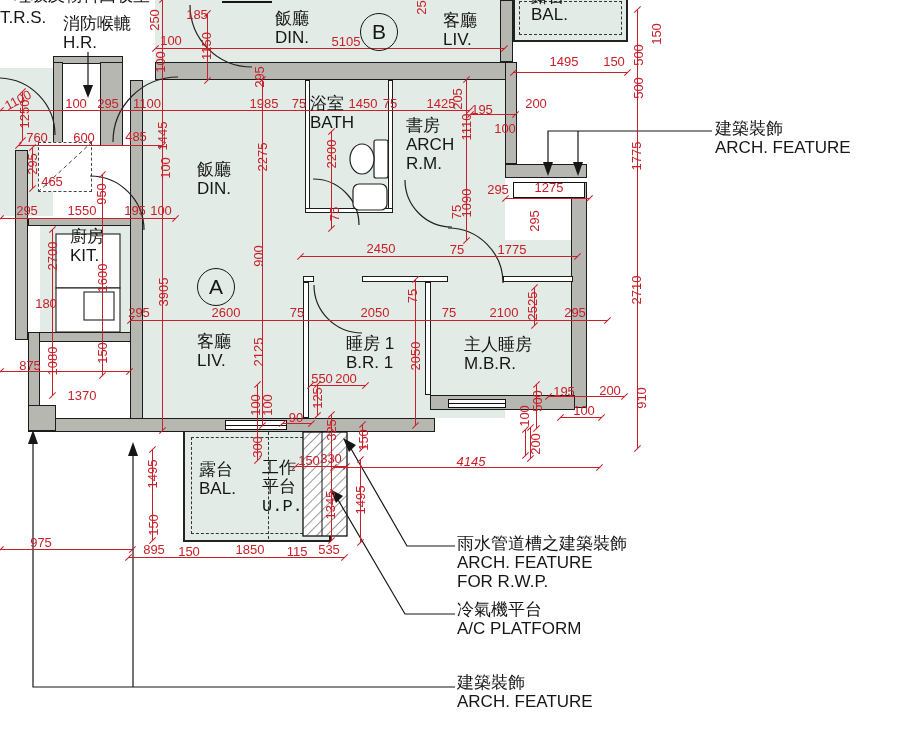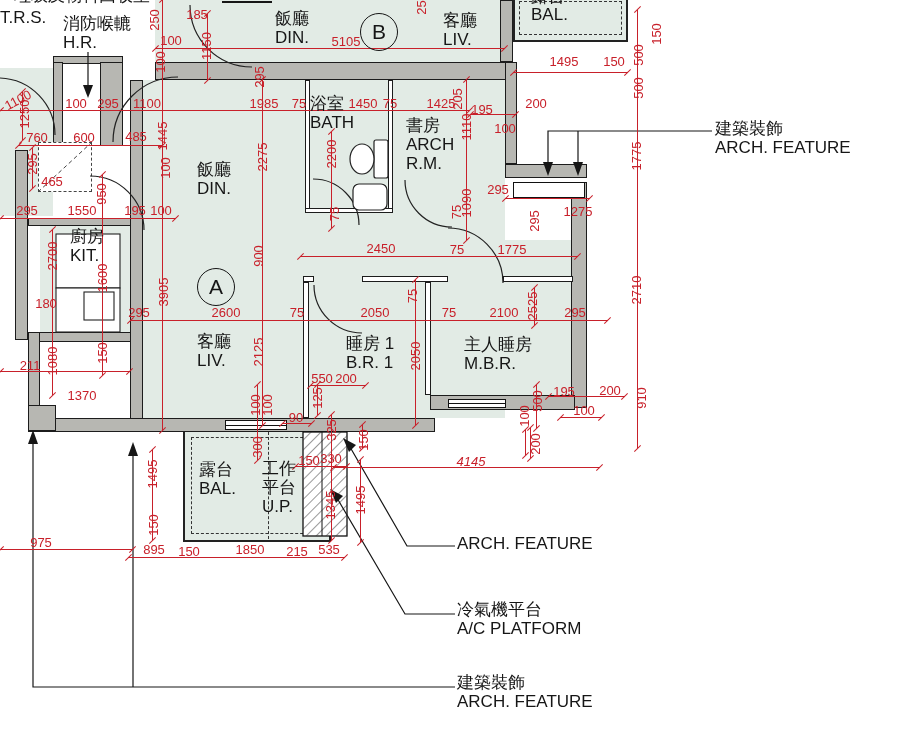--- a/index.html
+++ b/index.html
@@ -229,35 +229,35 @@
       <span class="dim" style="left: 101px; top: 194px; transform: translate(-50%, -50%) rotate(-90deg);">950</span>
       <span class="dim" style="left: 27px; top: 210px; transform: translate(-50%, -50%);">295</span>
       <span class="dim" style="left: 82px; top: 210px; transform: translate(-50%, -50%);">1550</span>
       <span class="dim" style="left: 135px; top: 210px; transform: translate(-50%, -50%);">195</span>
       <span class="dim" style="left: 161px; top: 210px; transform: translate(-50%, -50%);">100</span>
       <span class="dim" style="left: 52px; top: 256px; transform: translate(-50%, -50%) rotate(-90deg);">2700</span>
       <span class="dim" style="left: 102px; top: 278px; transform: translate(-50%, -50%) rotate(-90deg);">1600</span>
       <span class="dim" style="left: 46px; top: 303px; transform: translate(-50%, -50%);">180</span>
       <span class="dim" style="left: 163px; top: 292px; transform: translate(-50%, -50%) rotate(-90deg);">3905</span>
       <span class="dim" style="left: 139px; top: 312px; transform: translate(-50%, -50%);">295</span>
-      <span class="dim" style="left: 30px; top: 365px; transform: translate(-50%, -50%);">211</span>
+      <span class="dim" style="left: 30px; top: 365px; transform: translate(-50%, -50%);">875</span>
       <span class="dim" style="left: 52px; top: 361px; transform: translate(-50%, -50%) rotate(-90deg);">1080</span>
       <span class="dim" style="left: 82px; top: 363px; transform: translate(-50%, -50%); margin-top: 32px;">1370</span>
       <span class="dim" style="left: 102px; top: 353px; transform: translate(-50%, -50%) rotate(-90deg);">150</span>
       <span class="dim" style="left: 262px; top: 157px; transform: translate(-50%, -50%) rotate(-90deg);">2275</span>
       <span class="dim" style="left: 331px; top: 154px; transform: translate(-50%, -50%) rotate(-90deg);">2200</span>
       <span class="dim" style="left: 334px; top: 214px; transform: translate(-50%, -50%) rotate(-90deg);">75</span>
       <span class="dim" style="left: 258px; top: 256px; transform: translate(-50%, -50%) rotate(-90deg);">900</span>
       <span class="dim" style="left: 381px; top: 248px; transform: translate(-50%, -50%);">2450</span>
       <span class="dim" style="left: 457px; top: 249px; transform: translate(-50%, -50%);">75</span>
       <span class="dim" style="left: 512px; top: 249px; transform: translate(-50%, -50%);">1775</span>
       <span class="dim" style="left: 466px; top: 203px; transform: translate(-50%, -50%) rotate(-90deg);">1090</span>
       <span class="dim" style="left: 456px; top: 212px; transform: translate(-50%, -50%) rotate(-90deg);">75</span>
       <span class="dim" style="left: 498px; top: 189px; transform: translate(-50%, -50%);">295</span>
-      <span class="dim" style="left: 578px; top: 187px; transform: translate(-50%, -50%); margin-top: 24px;">1275</span>
+      <span class="dim" style="left: 549px; top: 187px; transform: translate(-50%, -50%);">1275</span>
       <span class="dim" style="left: 534px; top: 221px; transform: translate(-50%, -50%) rotate(-90deg);">295</span>
       <span class="dim" style="left: 226px; top: 312px; transform: translate(-50%, -50%);">2600</span>
       <span class="dim" style="left: 297px; top: 312px; transform: translate(-50%, -50%);">75</span>
       <span class="dim" style="left: 375px; top: 312px; transform: translate(-50%, -50%);">2050</span>
       <span class="dim" style="left: 449px; top: 312px; transform: translate(-50%, -50%);">75</span>
       <span class="dim" style="left: 504px; top: 312px; transform: translate(-50%, -50%);">2100</span>
       <span class="dim" style="left: 532px; top: 306px; transform: translate(-50%, -50%) rotate(-90deg);">2525</span>
       <span class="dim" style="left: 575px; top: 312px; transform: translate(-50%, -50%);">295</span>
       <span class="dim" style="left: 258px; top: 352px; transform: translate(-50%, -50%) rotate(-90deg);">2125</span>
       <span class="dim" style="left: 412px; top: 296px; transform: translate(-50%, -50%) rotate(-90deg);">75</span>
@@ -284,21 +284,21 @@
       <span class="dim" style="left: 524px; top: 416px; transform: translate(-50%, -50%) rotate(-90deg);">100</span>
       <span class="dim" style="left: 535px; top: 444px; transform: translate(-50%, -50%) rotate(-90deg);">200</span>
       <span class="dim" style="left: 641px; top: 398px; transform: translate(-50%, -50%) rotate(-90deg);">910</span>
       <span class="dim" style="left: 636px; top: 156px; transform: translate(-50%, -50%) rotate(-90deg);">1775</span>
       <span class="dim" style="left: 636px; top: 290px; transform: translate(-50%, -50%) rotate(-90deg);">2710</span>
       <span class="dim" style="left: 471px; top: 461px; transform: translate(-50%, -50%); font-style: italic;">4145</span>
       <span class="dim" style="left: 41px; top: 542px; transform: translate(-50%, -50%);">975</span>
       <span class="dim" style="left: 154px; top: 549px; transform: translate(-50%, -50%);">895</span>
       <span class="dim" style="left: 189px; top: 551px; transform: translate(-50%, -50%);">150</span>
       <span class="dim" style="left: 250px; top: 549px; transform: translate(-50%, -50%);">1850</span>
-      <span class="dim" style="left: 297px; top: 551px; transform: translate(-50%, -50%);">215</span>
+      <span class="dim" style="left: 297px; top: 551px; transform: translate(-50%, -50%);">115</span>
       <span class="dim" style="left: 329px; top: 549px; transform: translate(-50%, -50%);">535</span>
     </div>
   <div id="labels-mount">
       <div class="rlabel" style="left: 14px; top: -14px;">
         <div>垃圾及物料回收室</div>
       </div>
       <div class="rlabel" style="left: 0px; top: 8px; text-align: right;">
         <div>T.R.S.</div>
       </div>
       <div class="rlabel" style="left: 63px; top: 14px;">
@@ -345,33 +345,35 @@
         <div>B.R. 1</div>
       </div>
       <div class="rlabel" style="left: 464px; top: 335px;">
         <div>主人睡房</div>
         <div>M.B.R.</div>
       </div>
       <div class="rlabel" style="left: 199px; top: 460px;">
         <div>露台</div>
         <div>BAL.</div>
       </div>
-      <div class="rlabel" style="left: 262px; top: 459px;">
+      <div class="rlabel" style="left: 262px; top: 459px; font-family: Liberation Mono, monospace;">
         <div>工作</div>
         <div>平台</div>
         <div>U.P.</div>
       </div>
     </div>
   <div id="notes-mount">
       <div class="note" style="left: 715px; top: 119px;">
         <div>建築裝飾</div>
         <div>ARCH. FEATURE</div>
       </div>
       <div class="note" style="left: 457px; top: 534px;">
+        <div>雨水管道槽之建築裝飾</div>
         <div>ARCH. FEATURE</div>
+        <div>FOR R.W.P.</div>
       </div>
       <div class="note" style="left: 457px; top: 600px;">
         <div>冷氣機平台</div>
         <div>A/C PLATFORM</div>
       </div>
       <div class="note" style="left: 457px; top: 673px;">
         <div>建築裝飾</div>
         <div>ARCH. FEATURE</div>
       </div>
     </div>

